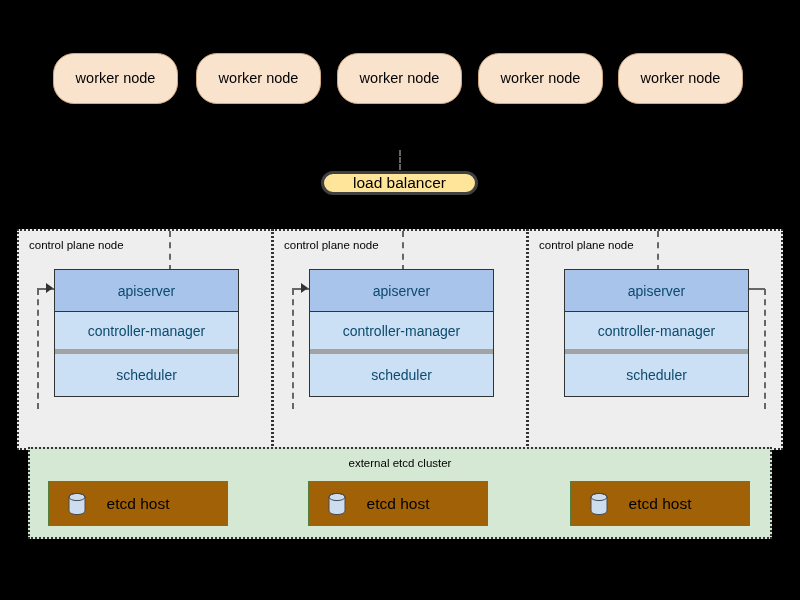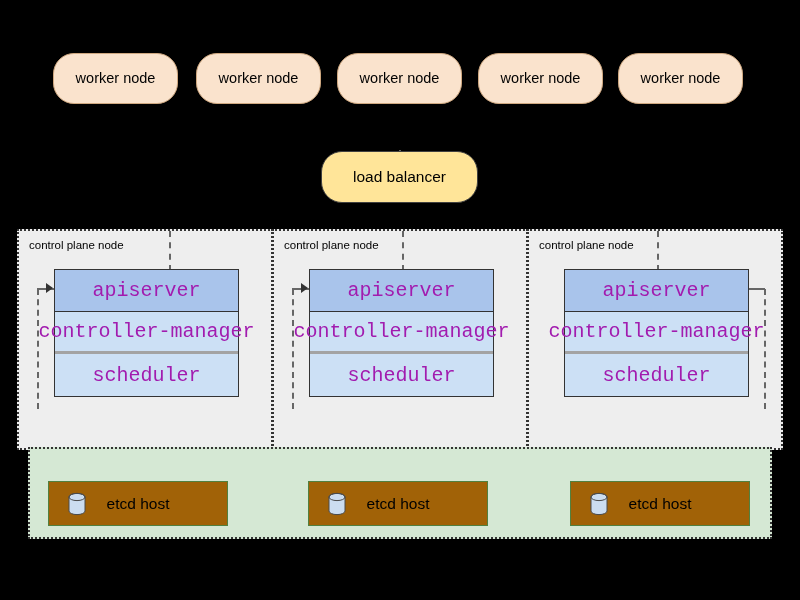--- a/index.html
+++ b/index.html
@@ -38,25 +38,25 @@
     width: 125px;
     height: 51px;
     background: #fae3cd;
     border: 1px solid #cfa880;
     font-size: 14.5px;
   }
 
   
   .load-balancer {
     left: 321px;
-    top: 151px;
+    top: 171px;
     width: 157px;
-    height: 52px;
+    height: 24px;
     background: #ffe599;
-    border: 1px solid #404040;
+    border: 3px solid #404040;
     font-size: 15.5px;
   }
 
   
   .lb-stub {
     position: absolute;
     left: 399px;
     top: 150px;
     width: 0;
     height: 20px;
@@ -96,32 +96,31 @@
     width: 185px;
     border: 1px solid #333333;
     box-sizing: border-box;
   }
   .cp-comp {
     box-sizing: border-box;
     height: 42px;
     display: flex;
     align-items: center;
     justify-content: center;
-    font-size: 20px;
-    color: #a21caf;
+    font-size: 14px;
+    color: #0c4a6e;
     white-space: nowrap;
-    font-family: Liberation Mono, monospace;
   }
   .cp-comp.apiserver {
     background: #a9c4eb;
     border-bottom: 1px solid #333333;
   }
   .cp-comp.controller-manager {
     background: #cce0f5;
-    border-bottom: 3px solid #a3a3a3;
+    border-bottom: 5px solid #a3a3a3;
   }
   .cp-comp.scheduler {
     background: #cce0f5;
   }
 
   
   .etcd-link-v {
     position: absolute;
     width: 0;
     border-left: 2px dashed #666666;
@@ -276,20 +275,21 @@
       <div class="cp-comp controller-manager">
           <span>controller-manager</span>
         </div>
       <div class="cp-comp scheduler">
           <span>scheduler</span>
         </div>
     </div>
   </div>
 
   <div class="etcd-cluster">
+    <div class="etcd-cluster-label">external etcd cluster</div>
 
     <div class="etcd-host" style="left:18px;">
       <svg class="db-icon" viewBox="0 0 20 24">
         <ellipse cx="10" cy="5" rx="8" ry="3.6" fill="#ccddf0" stroke="#4a4a4a" stroke-width="1"></ellipse>
         <path d="M2 5 L2 19 A8 3.6 0 0 0 18 19 L18 5" fill="#ccddf0" stroke="#4a4a4a" stroke-width="1"></path>
         <ellipse cx="10" cy="5" rx="8" ry="3.6" fill="none" stroke="#4a4a4a" stroke-width="1"></ellipse>
       </svg>
       <span>etcd host</span>
     </div>
 

